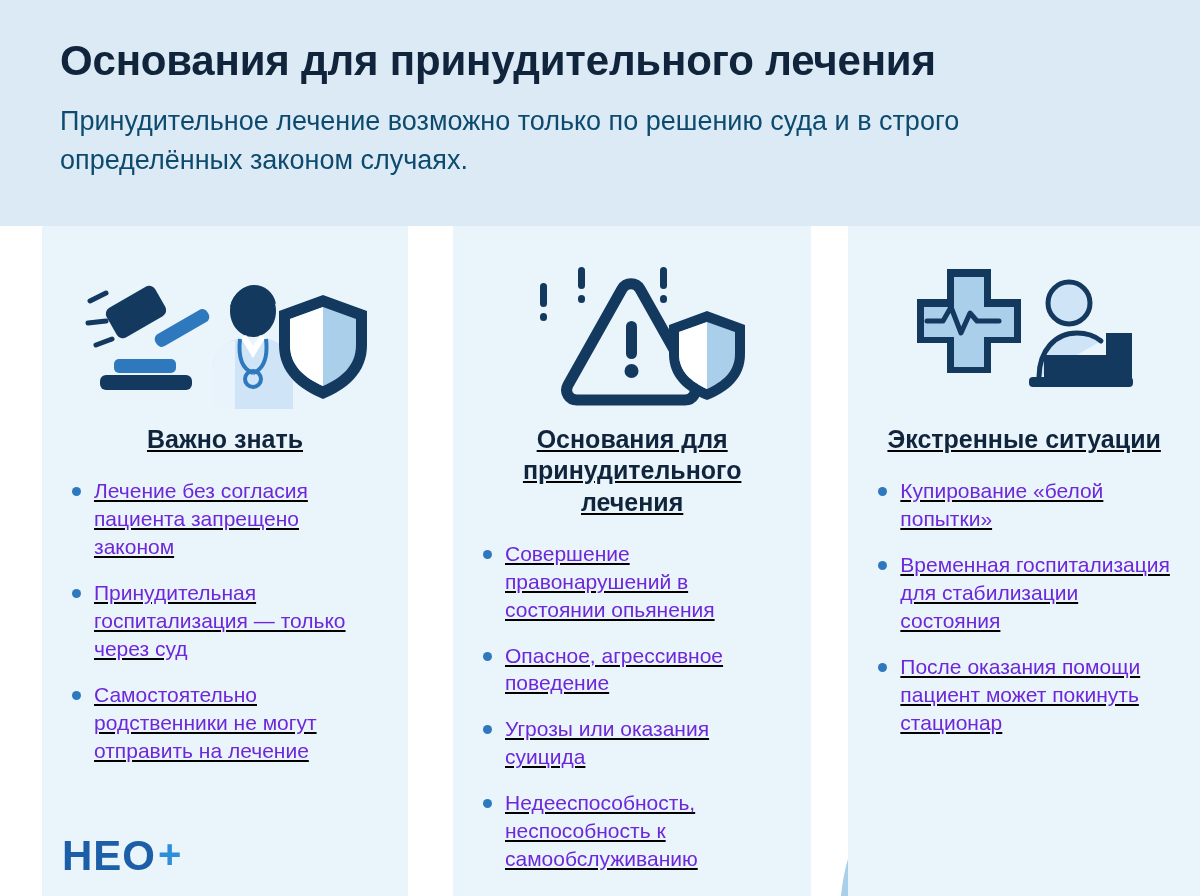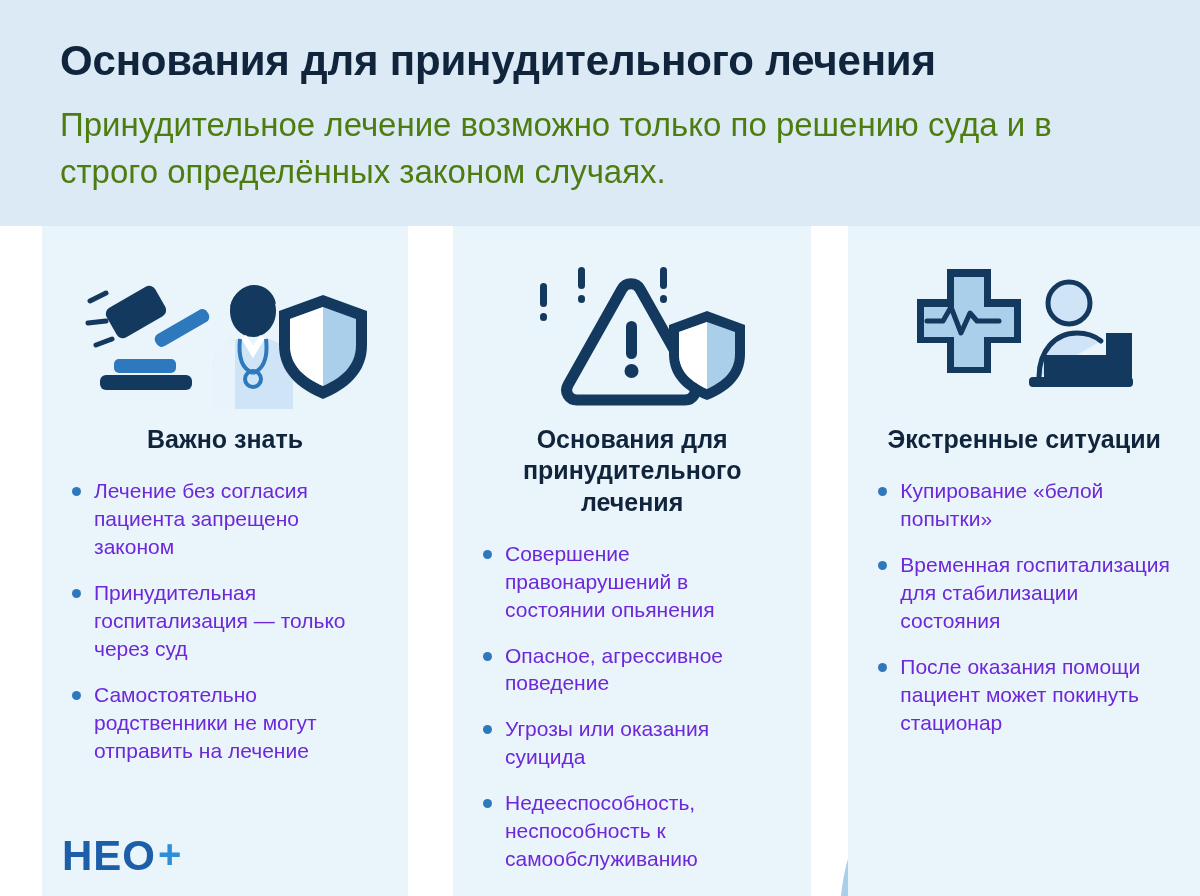--- a/index.html
+++ b/index.html
@@ -32,22 +32,22 @@
   }
   .title {
     font-size: 42px;
     font-weight: bold;
     color: #10243c;
     letter-spacing: -0.2px;
     line-height: 1.1;
     margin: 0 0 18px 0;
   }
   .subtitle {
-    font-size: 33px;
-    color: #4d7c0f;
+    font-size: 27px;
+    color: #0c4a6e;
     line-height: 1.42;
     max-width: 1000px;
   }
   
   .bg-wrap {
     position: absolute;
     left: 0; top: 226px;
     width: 1200px; height: 670px;
     background: #ffffff;
     overflow: hidden;
@@ -71,20 +71,21 @@
     background: #a9cfeb;
   }
   
   .columns {
     position: absolute;
     left: 0; top: 226px;
     width: 1200px;
     height: 670px;
     display: flex;
     gap: 3px;
+    text-decoration: underline;
   }
   .col {
     position: relative;
     box-sizing: border-box;
     padding: 28px 28px 0 28px;
   }
   .col-1 {
     width: 380px;
     margin-left: 42px;
     background: #eaf4fb;

